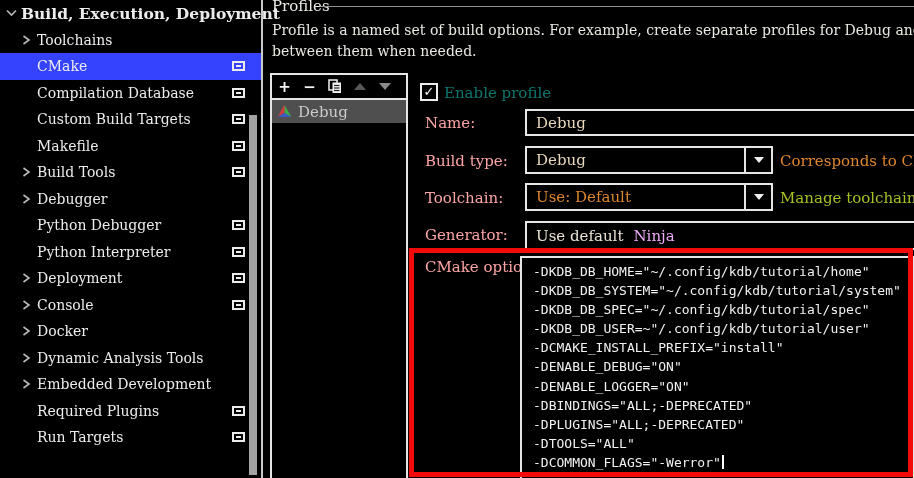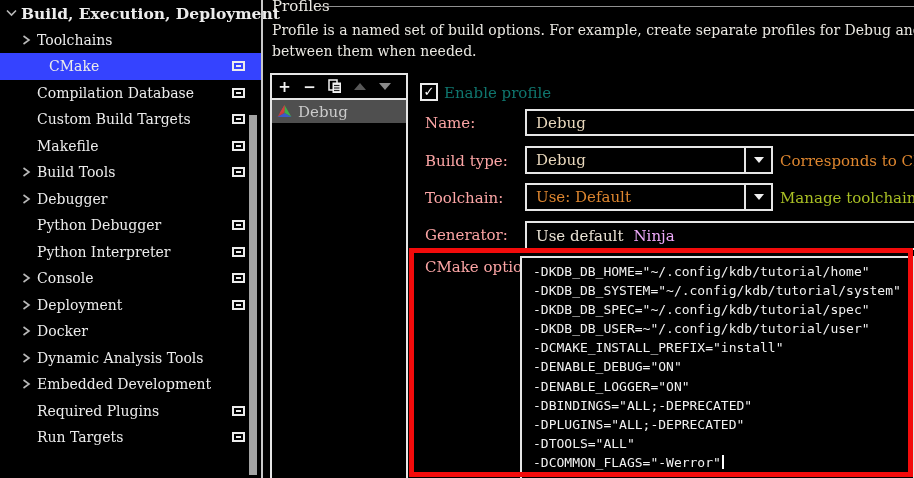--- a/index.html
+++ b/index.html
@@ -6,21 +6,21 @@
   body{
     position:relative;width:914px;height:478px;overflow:hidden;
     font-family:"DejaVu Serif", serif;
     -webkit-font-smoothing:antialiased;
   }
   
   .sidebar{position:absolute;left:0;top:0;width:262px;height:478px;background:#000;}
   .srow{height:26.5px;display:flex;align-items:center;color:#ececec;font-size:14px;white-space:nowrap;cursor:default;}
   .srow.header{font-weight:bold;font-size:15.5px;padding-left:6px;}
   .srow.item{padding-left:22px;}
-  .srow.selected{background:#3543ff;gap:12px;}
+  .srow.selected{background:#3543ff;}
   .chev{width:15px;display:inline-flex;align-items:center;justify-content:flex-start;flex:0 0 15px;}
   .mini-screen{margin-left:auto;margin-right:17px;width:9px;height:6px;border:2px solid #ececec;display:flex;align-items:center;justify-content:center;flex:0 0 auto;}
   .mini-screen i{display:block;width:5px;height:2px;background:#ececec;}
   .side-scroll{position:absolute;left:249px;top:115px;width:8px;height:360px;background:#a3a3a3;}
   .side-sep{position:absolute;left:261px;top:0;width:2px;height:478px;background:#c9c9c9;}
   
   .main{position:absolute;left:263px;top:0;right:0;height:478px;}
   .sec-title{position:absolute;left:9px;top:-3px;color:#eceae4;font-size:15px;}
   .sec-rule{position:absolute;left:57px;right:0;top:6px;height:1px;background:#909090;}
   .desc{position:absolute;left:9px;top:20px;width:660px;color:#eae8e2;font-size:14px;line-height:20.5px;white-space:nowrap;overflow:hidden;}
@@ -128,32 +128,32 @@
         <span class="mini-screen">
           <i></i>
         </span>
       </div>
       <div class="srow item">
         <span class="chev">
           <svg width="9" height="12" viewBox="0 0 9 12">
             <polyline points="1.5,2 7,6 1.5,10" fill="none" stroke="#b9b9b9" stroke-width="1.6"></polyline>
           </svg>
         </span>
+        <span>Deployment</span>
+        <span class="mini-screen">
+          <i></i>
+        </span>
+      </div>
+      <div class="srow item">
+        <span class="chev">
+          <svg width="9" height="12" viewBox="0 0 9 12">
+            <polyline points="1.5,2 7,6 1.5,10" fill="none" stroke="#b9b9b9" stroke-width="1.6"></polyline>
+          </svg>
+        </span>
         <span>Console</span>
-        <span class="mini-screen">
-          <i></i>
-        </span>
-      </div>
-      <div class="srow item">
-        <span class="chev">
-          <svg width="9" height="12" viewBox="0 0 9 12">
-            <polyline points="1.5,2 7,6 1.5,10" fill="none" stroke="#b9b9b9" stroke-width="1.6"></polyline>
-          </svg>
-        </span>
-        <span>Deployment</span>
         <span class="mini-screen">
           <i></i>
         </span>
       </div>
       <div class="srow item">
         <span class="chev">
           <svg width="9" height="12" viewBox="0 0 9 12">
             <polyline points="1.5,2 7,6 1.5,10" fill="none" stroke="#b9b9b9" stroke-width="1.6"></polyline>
           </svg>
         </span>

